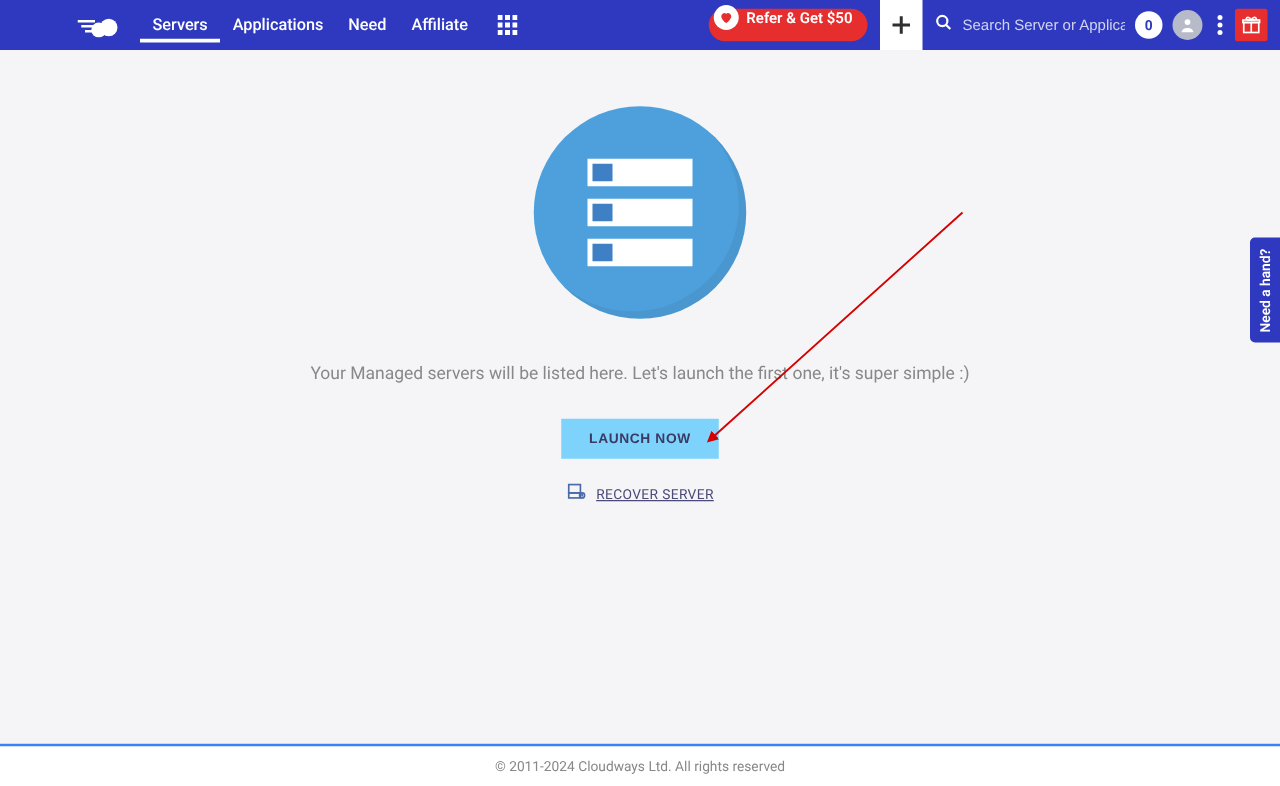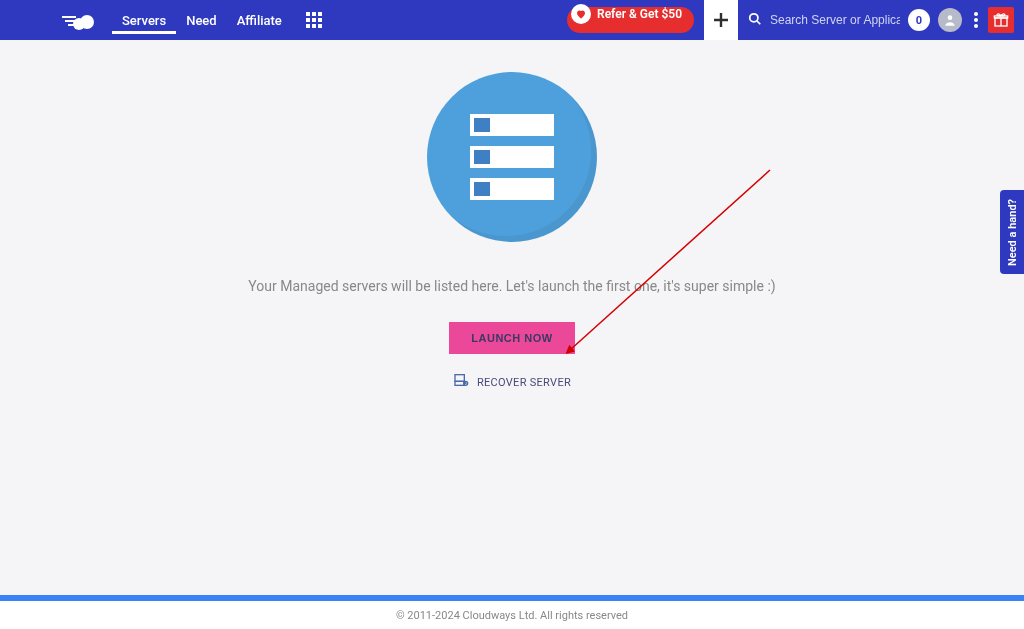--- a/index.html
+++ b/index.html
@@ -18,29 +18,29 @@
   .plus-tile svg { display:block; }
   .search-zone { display: flex; align-items: center; padding: 0 8px 0 10px; }
   .search-icon { margin-right: 8px; }
   .search-input { background: transparent; border: none; outline: none; color: #fff; font-size: 12px; width: 130px; }
   .search-input::placeholder { color: #d0d3ef; }
   .chip { background: #fff; color: #2f39bf; border-radius: 50%; width: 22px; height: 22px; display: flex; align-items: center; justify-content: center; font-size: 11px; font-weight: 700; margin-right: 8px; }
   .avatar { width: 24px; height: 24px; border-radius: 50%; background: #b7bac8; display: flex; align-items: center; justify-content: center; margin-right: 6px; cursor: pointer; }
   .kebab { display: flex; flex-direction: column; gap: 2px; padding: 0 6px; cursor: pointer; }
   .kebab span { width: 4px; height: 4px; background: #fff; border-radius: 50%; }
   .gift { width: 26px; height: 26px; background: #e62e2e; display: flex; align-items: center; justify-content: center; margin: 0 10px 0 4px; cursor: pointer; border-radius: 2px; }
-  .main { position: relative; height: 555px; display: flex; flex-direction: column; align-items: center; padding-top: 32px; }
+  .main { position: relative; height: 555px; display: flex; flex-direction: column; align-items: center; padding-top: 45px; }
   .hero-circle { width: 170px; height: 170px; border-radius: 50%; background: #4ea0dc; display: flex; flex-direction: column; align-items: center; justify-content: center; gap: 10px; box-shadow: inset -6px -6px 0 rgba(0,0,0,0.05); }
   .server-row { width: 84px; height: 22px; background: #fff; position: relative; }
   .server-row::before { content: ""; position: absolute; left: 4px; top: 4px; width: 16px; height: 14px; background: #3f7fc4; }
   .message { margin-top: 36px; color: #888; font-size: 14px; }
-  .launch-btn { margin-top: 28px; background: #ec4899; color: #3a3a63; font-size: 11px; letter-spacing: 0.5px; font-weight: 600; border: none; padding: 10px 22px; cursor: pointer; }
+  .launch-btn { margin-top: 28px; background: #7dd3fc; color: #3a3a63; font-size: 11px; letter-spacing: 0.5px; font-weight: 600; border: none; padding: 10px 22px; cursor: pointer; }
   .recover { margin-top: 18px; display: flex; align-items: center; gap: 8px; cursor: pointer; }
-  .recover-text { font-size: 11px; color: #4a4a7a; letter-spacing: 0.3px; }
-  .footer { position: absolute; left: 0; right: 0; bottom: 0; height: 34px; border-top: 6px solid #3b82f6; background: #fff; display: flex; align-items: center; justify-content: center; font-size: 11px; color: #888; }
+  .recover-text { font-size: 11px; color: #4a4a7a; text-decoration: underline; letter-spacing: 0.3px; }
+  .footer { position: absolute; left: 0; right: 0; bottom: 0; height: 34px; border-top: 2px solid #3b82f6; background: #fff; display: flex; align-items: center; justify-content: center; font-size: 11px; color: #888; }
   .help-tab { position: absolute; right: 0; top: 150px; background: #2f39bf; color: #fff; width: 24px; height: 84px; display: flex; align-items: center; justify-content: center; border-radius: 4px 0 0 4px; cursor: pointer; font-size: 11px; font-weight: 600; }
   .help-tab span { writing-mode: vertical-rl; transform: rotate(180deg); white-space: nowrap; }
   .arrow { position: absolute; pointer-events: none; }
 </style>
 </head>
 <body>
 
 <div class="header">
   <div class="logo">
     <svg width="36" height="20" viewBox="0 0 36 20">
@@ -49,20 +49,23 @@
         <circle cx="17" cy="14" r="6"></circle>
         <rect x="0" y="6" width="14" height="2"></rect>
         <rect x="3" y="10" width="11" height="2"></rect>
         <rect x="6" y="14" width="8" height="2"></rect>
       </g>
     </svg>
   </div>
   <div class="nav">
     <div class="nav-item active">
         <span>Servers</span>
+      </div>
+    <div class="nav-item">
+        <span>Applications</span>
       </div>
     <div class="nav-item">
         <span>Need</span>
       </div>
     <div class="nav-item">
         <span>Affiliate</span>
       </div>
   </div>
   <div class="apps-icon">
     <svg width="16" height="16" viewBox="0 0 16 16">

